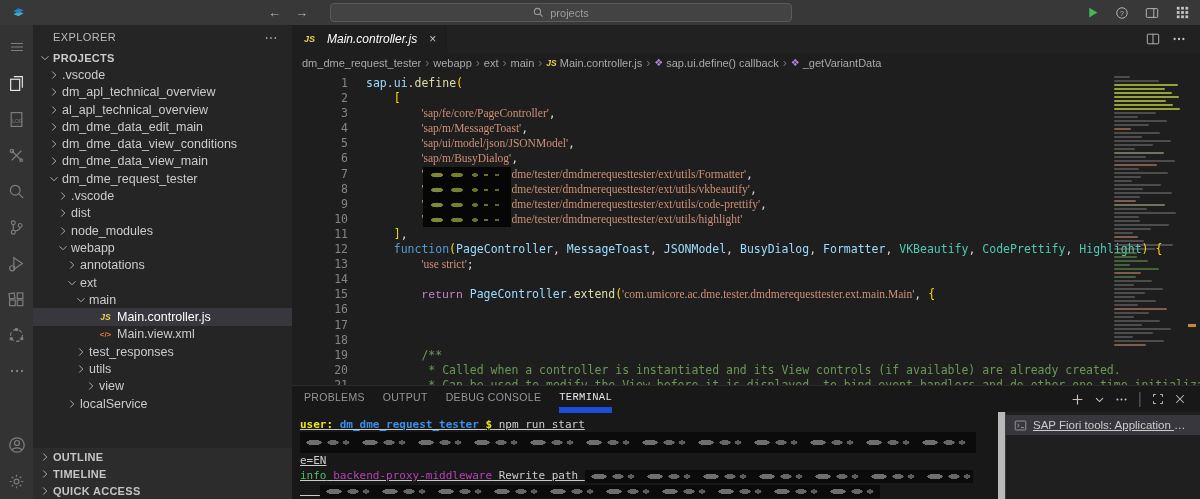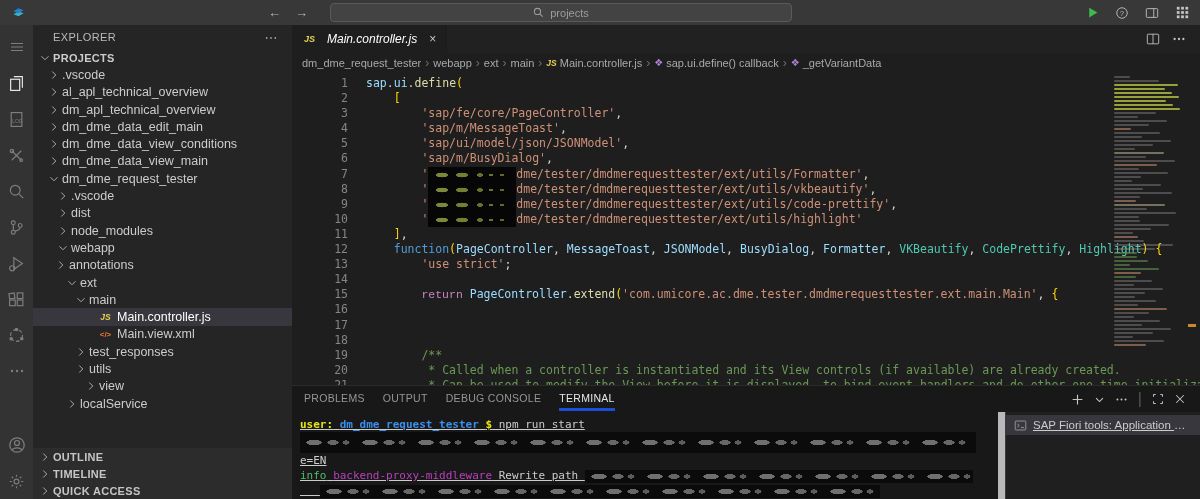--- a/index.html
+++ b/index.html
@@ -46,37 +46,37 @@
   .breadcrumb .bc-item{display:flex;align-items:center;gap:3px;cursor:pointer;}
   .breadcrumb .sep{color:#6e6e6e;font-size:12px;margin:0 1px;}
   .breadcrumb .bc-js{color:#e8d44d;font-weight:bold;font-style:italic;font-size:8.5px;}
   .breadcrumb .bc-sym{color:#b180d7;font-size:10px;}
   
   .code-wrap{flex:1;position:relative;background:#1e1e1e;overflow:hidden;font-family:"DejaVu Sans Mono",monospace;font-size:11.5px;line-height:15.1px;padding-top:4px;}
   .code-line{display:flex;height:15.1px;white-space:pre;}
   .ln{width:38px;text-align:right;padding-right:18px;color:#858585;flex:0 0 56px;box-sizing:content-box;width:38px;}
   .ltxt{white-space:pre;}
   .v{color:#9cdcfe;} .fn{color:#dcdcaa;} .kw{color:#569cd6;} .ctl{color:#c586c0;font-family:Liberation Mono, monospace;}
-  .str{color:#ce9178;} .cmt{color:#6a9955;} .br{color:#ffd700;} .w{color:#d4d4d4;} .cls{color:#4ec9b0;}
+  .str{color:#ce9178;font-family:Liberation Serif, serif;} .cmt{color:#6a9955;} .br{color:#ffd700;} .w{color:#d4d4d4;} .cls{color:#4ec9b0;}
   .redact-code{display:inline-block;width:88px;height:15.1px;vertical-align:bottom;background-color:#060606;
     background-image:
       radial-gradient(ellipse 8px 3.5px at 14px 8px,#7d8838 70%,transparent 72%),
       radial-gradient(ellipse 8px 3.5px at 34px 8px,#747f30 70%,transparent 72%),
       radial-gradient(ellipse 4px 2.5px at 52px 8px,#6a7429 70%,transparent 72%),
       radial-gradient(ellipse 3px 2px at 63px 8px,#6a7429 70%,transparent 72%),
       radial-gradient(ellipse 3.5px 2px at 74px 8px,#5f6a24 70%,transparent 72%);}
   .minimap{position:absolute;top:4px;right:14px;width:72px;bottom:0;cursor:pointer;}
   .mm-row{height:2px;margin-bottom:2px;border-radius:1px;}
   .mm-marker{position:absolute;right:-10px;width:8px;height:3px;background:#c98a2b;top:248px;}
   
   .panel{height:114px;border-top:1px solid #2b2b2b;background:#181818;display:flex;flex-direction:column;}
   .panel-header{height:26px;display:flex;align-items:center;padding:0 14px 0 12px;}
   .panel-tabs{display:flex;gap:18px;font-size:10.5px;letter-spacing:.3px;color:#969696;}
   .ptab{cursor:pointer;padding:5px 0 4px;border-bottom:1px solid transparent;}
-  .ptab.active{color:#e7e7e7;border-bottom:3px solid #1d4ed8;}
+  .ptab.active{color:#e7e7e7;border-bottom:6px solid #1d4ed8;font-family:Liberation Mono, monospace;}
   .panel-actions{margin-left:auto;display:flex;align-items:center;gap:10px;color:#c5c5c5;}
   .panel-actions .ic{cursor:pointer;display:flex;align-items:center;}
   .panel-actions .div{color:#555;}
   .panel-body{flex:1;display:flex;overflow:hidden;text-decoration:underline;}
   .terminal{flex:1;padding:5px 0 0 8px;font-family:"DejaVu Sans Mono",monospace;font-size:11px;line-height:15px;color:#cccccc;overflow:hidden;cursor:text;}
   .t-line{white-space:pre;}
   .tyel{color:#e5e510;font-weight:bold;} .tblu{color:#3b8eea;font-weight:bold;}
   .twht{color:#cccccc;} .tgrn{color:#4ebf6e;} .tpur{color:#bc3fbc;}
   .redact-term{display:inline-block;vertical-align:middle;background-color:#0b0b0b;
     background-image:
@@ -277,57 +277,57 @@
               </svg>
             </span>
             <span>.vscode</span>
           </div>
           <div class="tree-row" style="padding-left: 13px;">
             <span class="chev">
               <svg width="14" height="14" viewBox="0 0 16 16" fill="none" stroke="currentColor" stroke-width="1.1">
                 <path d="M6 4l4 4-4 4"></path>
               </svg>
             </span>
+            <span>dm_apl_technical_overview</span>
+          </div>
+          <div class="tree-row" style="padding-left: 13px;">
+            <span class="chev">
+              <svg width="14" height="14" viewBox="0 0 16 16" fill="none" stroke="currentColor" stroke-width="1.1">
+                <path d="M6 4l4 4-4 4"></path>
+              </svg>
+            </span>
             <span>al_apl_technical_overview</span>
           </div>
           <div class="tree-row" style="padding-left: 13px;">
             <span class="chev">
               <svg width="14" height="14" viewBox="0 0 16 16" fill="none" stroke="currentColor" stroke-width="1.1">
                 <path d="M6 4l4 4-4 4"></path>
               </svg>
             </span>
-            <span>dm_apl_technical_overview</span>
+            <span>dm_dme_data_edit_main</span>
           </div>
           <div class="tree-row" style="padding-left: 13px;">
             <span class="chev">
               <svg width="14" height="14" viewBox="0 0 16 16" fill="none" stroke="currentColor" stroke-width="1.1">
                 <path d="M6 4l4 4-4 4"></path>
               </svg>
             </span>
-            <span>dm_dme_data_edit_main</span>
+            <span>dm_dme_data_view_conditions</span>
           </div>
           <div class="tree-row" style="padding-left: 13px;">
             <span class="chev">
               <svg width="14" height="14" viewBox="0 0 16 16" fill="none" stroke="currentColor" stroke-width="1.1">
                 <path d="M6 4l4 4-4 4"></path>
               </svg>
             </span>
-            <span>dm_dme_data_view_conditions</span>
+            <span>dm_dme_data_view_main</span>
           </div>
           <div class="tree-row" style="padding-left: 13px;">
             <span class="chev">
               <svg width="14" height="14" viewBox="0 0 16 16" fill="none" stroke="currentColor" stroke-width="1.1">
-                <path d="M6 4l4 4-4 4"></path>
-              </svg>
-            </span>
-            <span>dm_dme_data_view_main</span>
-          </div>
-          <div class="tree-row" style="padding-left: 13px;">
-            <span class="chev">
-              <svg width="14" height="14" viewBox="0 0 16 16" fill="none" stroke="currentColor" stroke-width="1.1">
                 <path d="M4 6l4 4 4-4"></path>
               </svg>
             </span>
             <span>dm_dme_request_tester</span>
           </div>
           <div class="tree-row" style="padding-left: 22px;">
             <span class="chev">
               <svg width="14" height="14" viewBox="0 0 16 16" fill="none" stroke="currentColor" stroke-width="1.1">
                 <path d="M6 4l4 4-4 4"></path>
               </svg>
@@ -351,21 +351,21 @@
             <span>node_modules</span>
           </div>
           <div class="tree-row" style="padding-left: 22px;">
             <span class="chev">
               <svg width="14" height="14" viewBox="0 0 16 16" fill="none" stroke="currentColor" stroke-width="1.1">
                 <path d="M4 6l4 4 4-4"></path>
               </svg>
             </span>
             <span>webapp</span>
           </div>
-          <div class="tree-row" style="padding-left: 20px;">
+          <div class="tree-row" style="padding-left: 31px;">
             <span class="chev">
               <svg width="14" height="14" viewBox="0 0 16 16" fill="none" stroke="currentColor" stroke-width="1.1">
                 <path d="M6 4l4 4-4 4"></path>
               </svg>
             </span>
             <span>annotations</span>
           </div>
           <div class="tree-row" style="padding-left: 31px;">
             <span class="chev">
               <svg width="14" height="14" viewBox="0 0 16 16" fill="none" stroke="currentColor" stroke-width="1.1">

